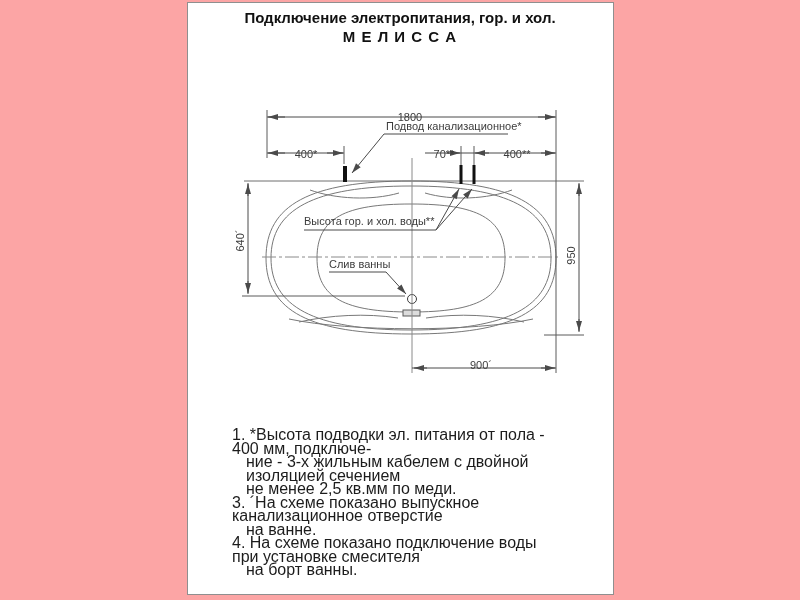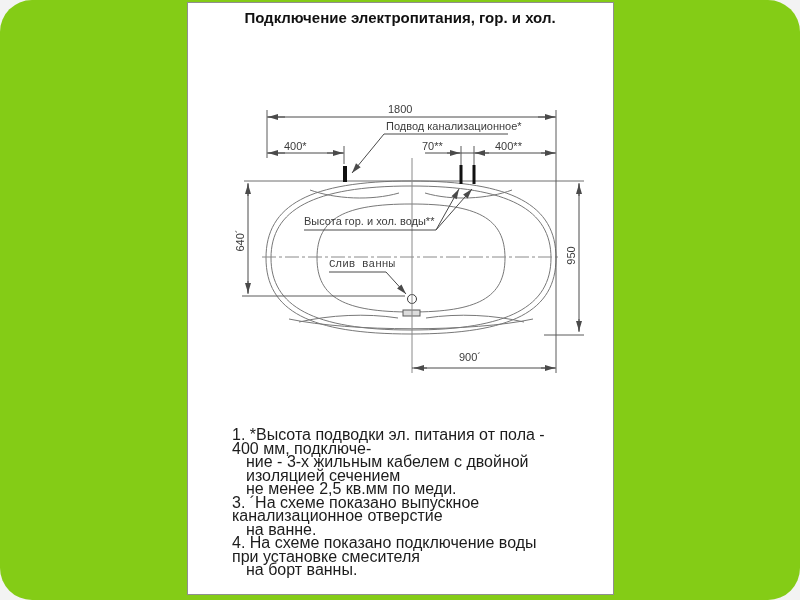--- a/index.html
+++ b/index.html
@@ -1,35 +1,36 @@
 <!DOCTYPE html>
 <html><head>
 <meta charset="utf-8">
 <style>
   html,body{margin:0;padding:0;}
   body{background:#f3f3f3;font-family:"Liberation Sans",sans-serif;}
-  #stage{position:relative;width:800px;height:600px;background:#84cc16;overflow:hidden;border-radius:32px;}
+  #stage{position:relative;width:800px;height:600px;background:#fca5a5;overflow:hidden;}
   .page{position:absolute;left:187px;top:2px;width:425px;height:591px;background:#ffffff;border:1px solid #8f8f8f;}
   .title{position:absolute;left:188px;top:8px;width:424px;text-align:center;color:#111;font-weight:bold;font-size:15px;line-height:19px;}
   .title .t3{letter-spacing:1px;}
   svg{position:absolute;left:0;top:0;}
   .dimtext{position:absolute;font-size:11px;color:#3c3c3c;white-space:nowrap;}
-  .dimnum{width:44px;}
+  .dimnum{text-align:center;width:44px;margin-top:8px;}
   .rot{transform:rotate(-90deg);transform-origin:center center;text-align:center;width:44px;height:13px;}
   .notes{position:absolute;left:232px;top:428px;width:330px;font-size:16px;line-height:13.5px;color:#1c1c1c;}
   .notes .ind{padding-left:14px;}
 </style>
 </head>
 <body>
 
 <div id="stage">
   <div class="page"></div>
 
   <div class="title">
     <div class="t1">Подключение электропитания, гор. и хол.</div>
+    <div class="t3">М Е Л И С С А</div>
   </div>
 
   <svg width="800" height="600" viewBox="0 0 800 600">
     <defs>
       <marker id="arr" markerWidth="12" markerHeight="8" refX="11" refY="4" orient="auto" markerUnits="userSpaceOnUse">
         <path d="M1,1 L11,4 L1,7 Z" fill="#4a4a4a"></path>
       </marker>
     </defs>
 
     <g stroke="#787878" stroke-width="1" fill="none">
@@ -103,21 +104,21 @@
 
   <div class="dimtext dimnum" style="left:388px;top:103px;">1800</div>
   <div class="dimtext" style="left:386px;top:120px;">Подвод канализационное*</div>
   <div class="dimtext dimnum" style="left:284px;top:140px;">400*</div>
   <div class="dimtext dimnum" style="left:422px;top:140px;">70**</div>
   <div class="dimtext dimnum" style="left:495px;top:140px;">400**</div>
   <div class="dimtext rot" style="left:218px;top:234px;">640´</div>
   <div class="dimtext rot" style="left:549px;top:249px;">950</div>
   <div class="dimtext dimnum" style="left:459px;top:351px;">900´</div>
   <div class="dimtext" style="left:304px;top:215px;">Высота гор. и хол. воды**</div>
-  <div class="dimtext" style="left:329px;top:258px;font-family:Liberation Mono, monospace;">Слив ванны</div>
+  <div class="dimtext" style="left:329px;top:258px;">Слив ванны</div>
 
   <div class="notes">
     <div>1. *Высота подводки эл. питания от пола - 400 мм, подключе-</div>
     <div class="ind">ние - 3-х жильным кабелем с двойной изоляцией сечением</div>
     <div class="ind">не менее 2,5 кв.мм по меди.</div>
     <div>3. ´На схеме показано выпускное канализационное отверстие</div>
     <div class="ind">на ванне.</div>
     <div>4. На схеме показано подключение воды при установке смесителя</div>
     <div class="ind">на борт ванны.</div>
   </div>

